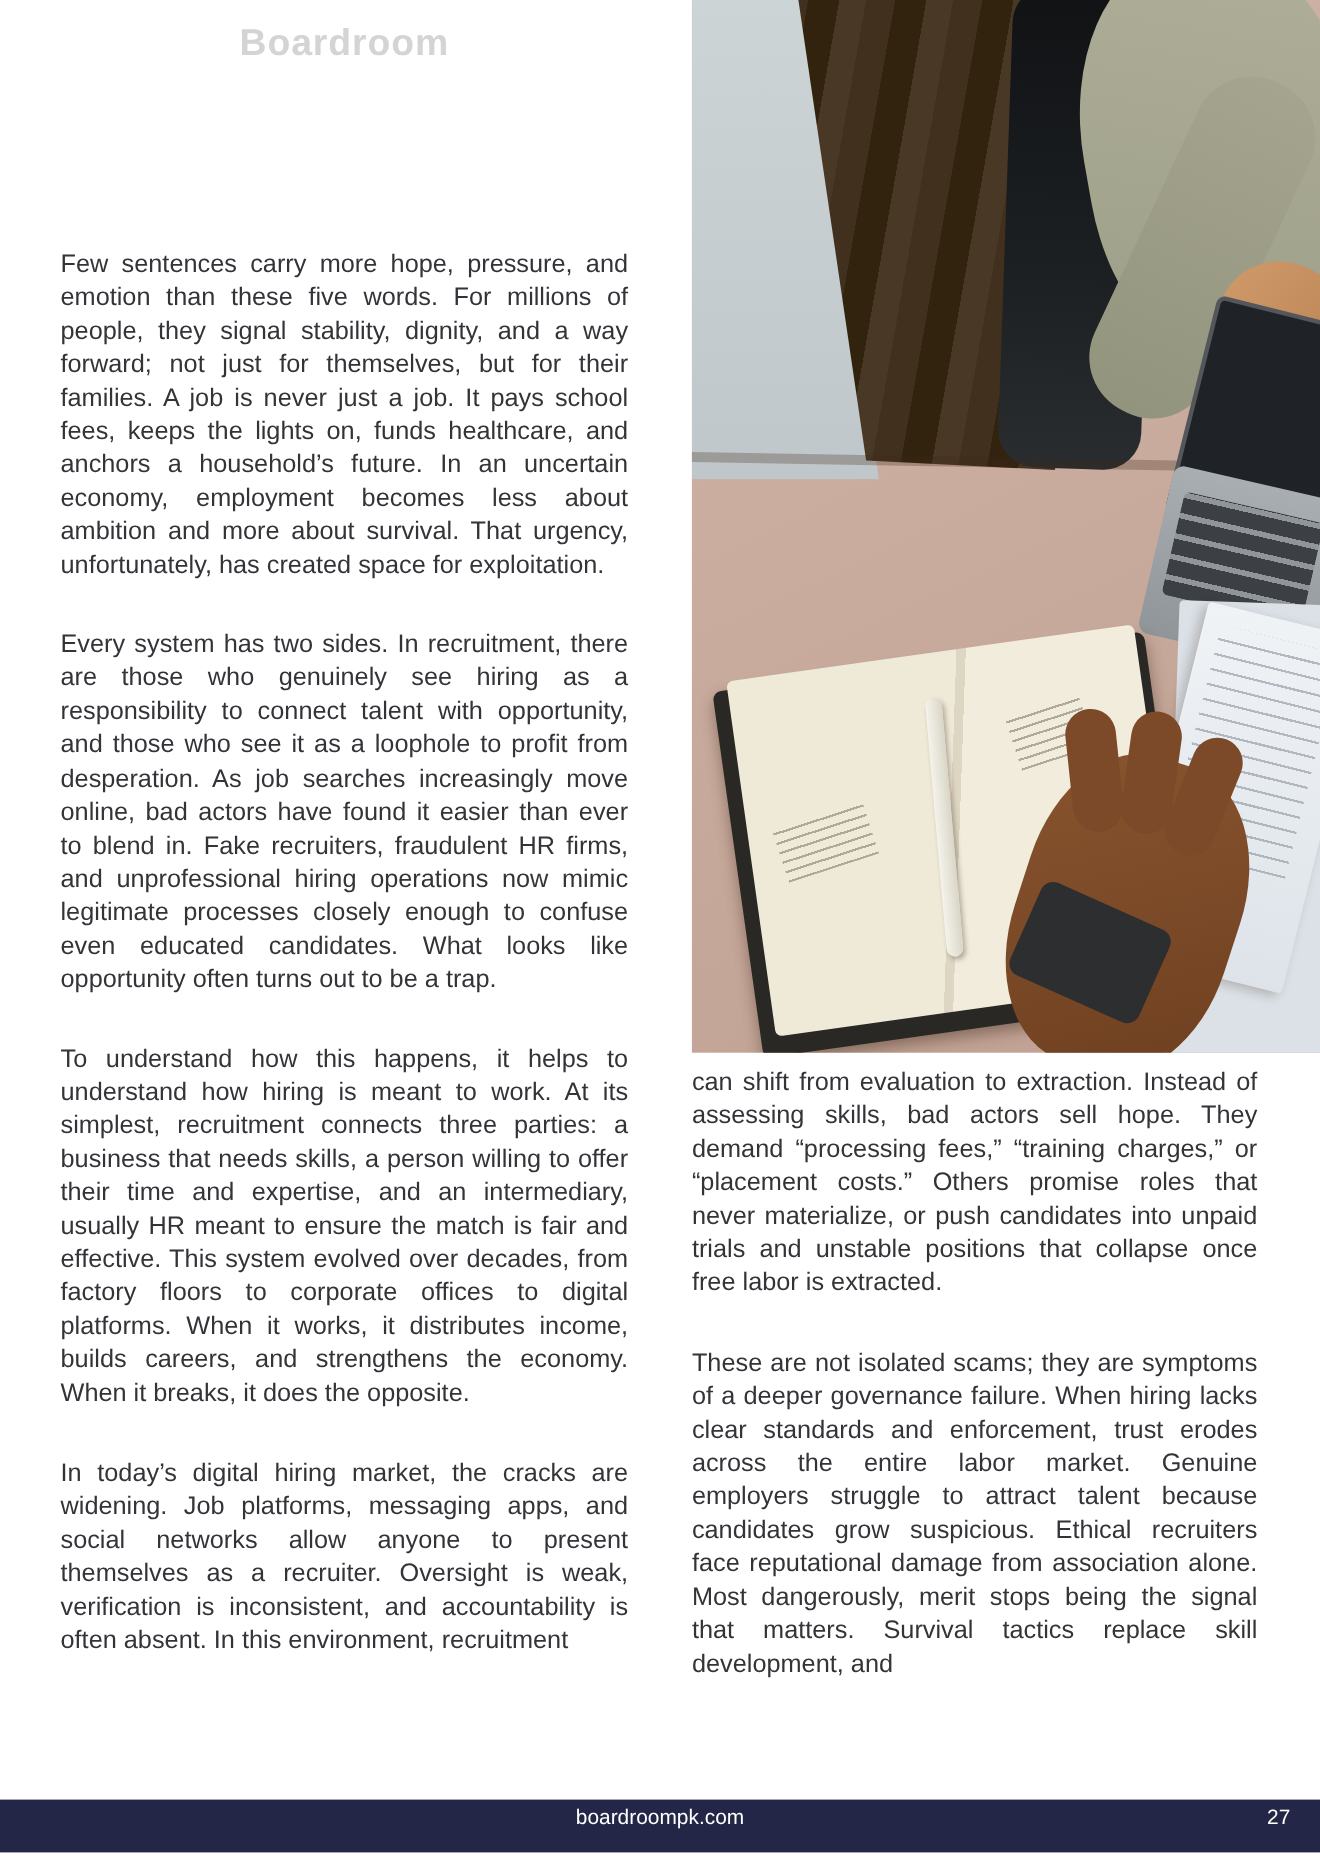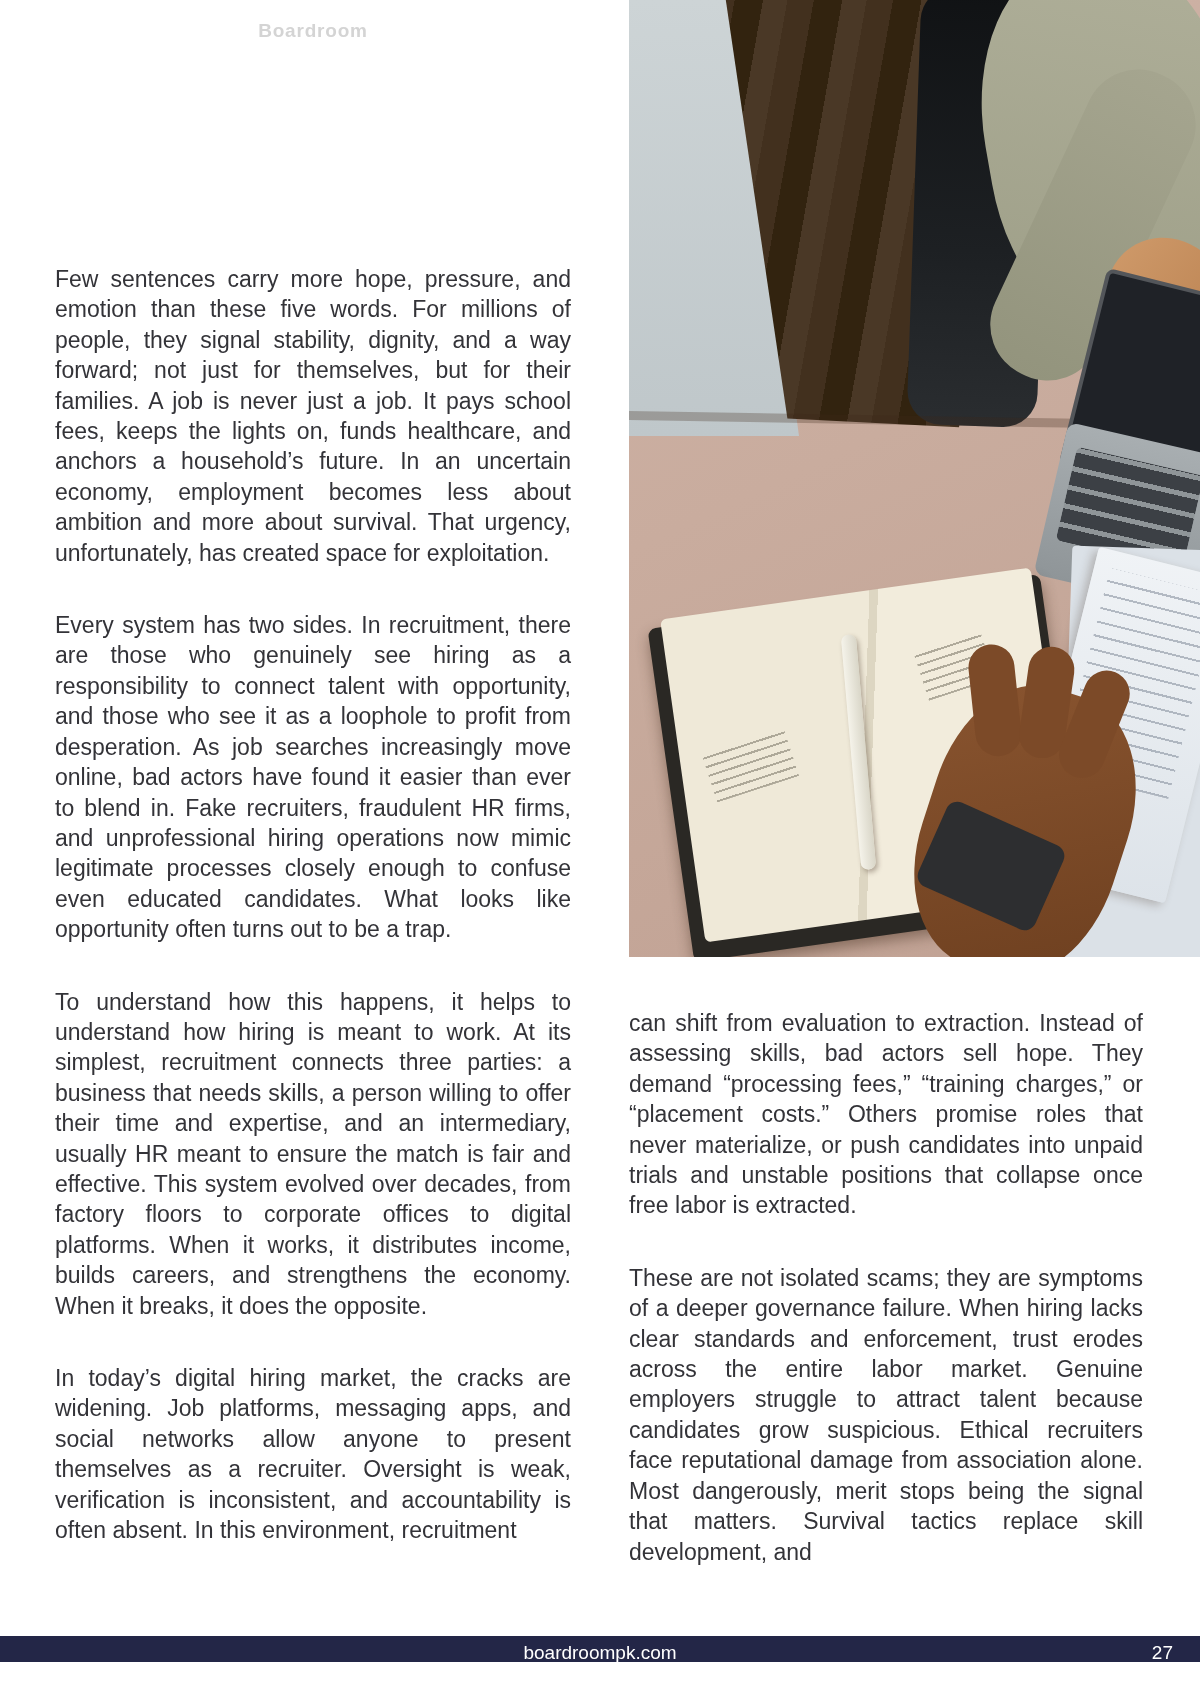--- a/index.html
+++ b/index.html
@@ -2,26 +2,26 @@
 <html><head>
 <meta charset="utf-8">
 <style>
   html,body { margin:0; padding:0; background:#ffffff; }
   .page {
     position:relative; width:1200px; height:1696px; background:#ffffff;
     font-family:"Liberation Sans", sans-serif; overflow:hidden;
   }
   .brand {
     position:absolute; top:20px; left:55px; width:516px;
-    text-align:center; font-size:19px; font-weight:bold;
+    text-align:center; font-size:34px; font-weight:bold;
     color:#d4d4d4; letter-spacing:0.8px;
   }
   .col {
     position:absolute; color:#333338; font-size:23px; line-height:30.4px;
-    text-align:justify; text-justify:inter-word;margin-top:40px;
+    text-align:justify; text-justify:inter-word;
   }
   .col p { margin:0 0 42px 0; }
   .col-left  { left:55px;  width:516px; top:224px; }
   .col-right { left:629px; width:514px; top:968px; }
 
   
   .photo {
     position:absolute; left:629px; top:0; width:571px; height:957px;
     background:linear-gradient(155deg,#cfb4a8 0%, #c9ac9e 45%, #c0a193 100%);
     overflow:hidden;
@@ -121,21 +121,21 @@
     border-radius:42%; transform:rotate(18deg);
   }
   .ph-finger { width:46px; height:112px; background:#7c4a28; border-radius:24px; }
   .ph-phone {
     left:298px; top:820px; width:128px; height:92px;
     background:#2d2e30; border-radius:12px; transform:rotate(24deg);
   }
 
   
   .footer-bar {
-    position:absolute; left:0; top:1636px; width:1200px; height:26px;
+    position:absolute; left:0; top:1636px; width:1200px; height:48px;
     background:#232647; color:#ffffff;
   }
   .footer-site {
     position:absolute; left:0; width:100%; text-align:center;
     line-height:33px; font-size:19px;
   }
   .footer-page {
     position:absolute; right:27px; line-height:33px; font-size:19px;
   }
 </style>

